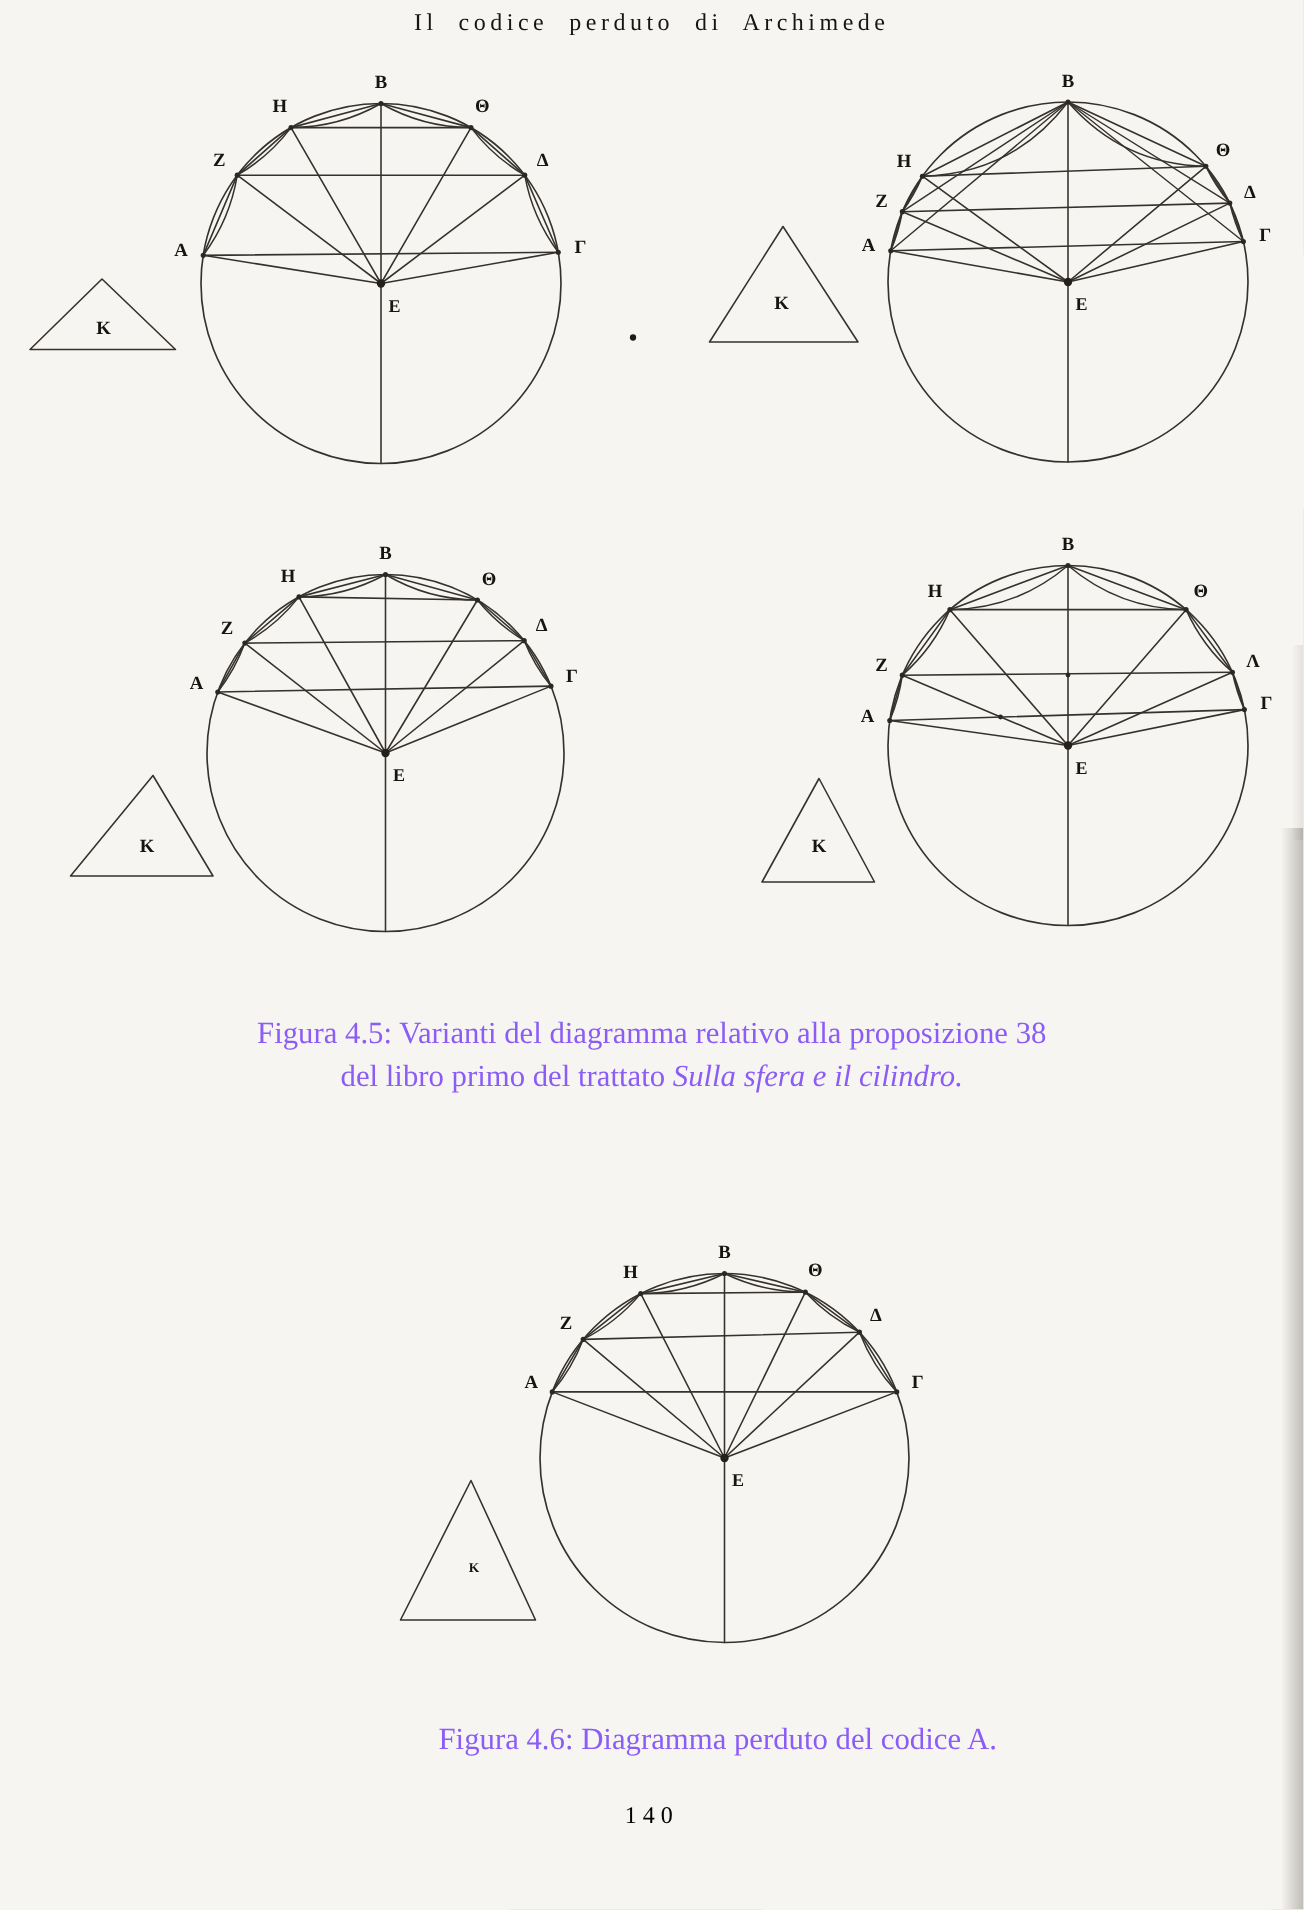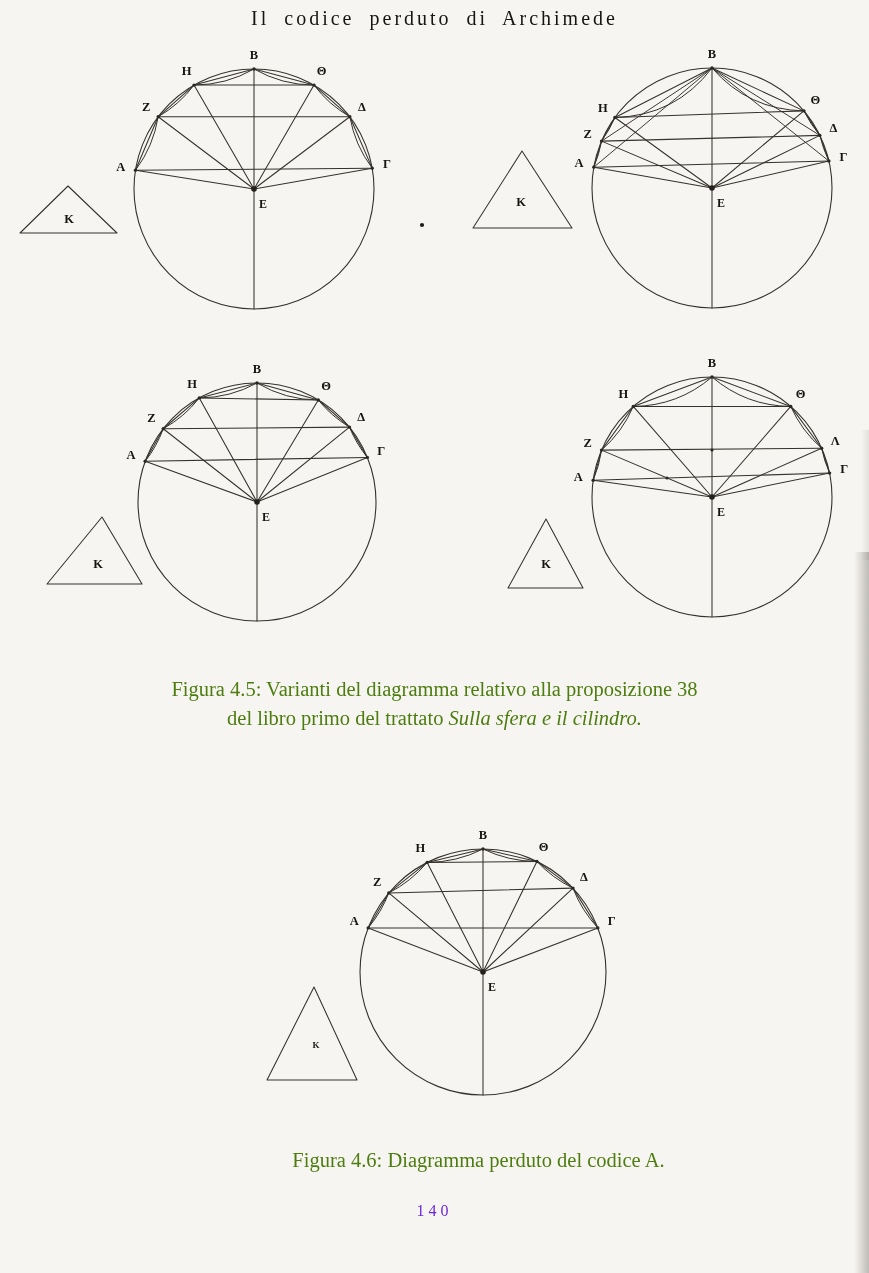--- a/index.html
+++ b/index.html
@@ -7,38 +7,38 @@
     position:relative;
     width:869px;height:1273px;
     background:#f7f5f1;
     overflow:hidden;
     font-family:"Liberation Serif","DejaVu Serif",serif;
     color:#1c1b19;
   }
   .running-head{
     position:absolute;top:7px;left:0;width:100%;
     text-align:center;
-    font-size:20px;letter-spacing:3px;word-spacing:7px;
+    font-size:16px;letter-spacing:3px;word-spacing:7px;
     color:#161513;
   }
   .fig-canvas{position:absolute;top:0;left:0;}
   .caption{
     position:absolute;left:0;width:100%;
     text-align:center;
     font-size:20.5px;line-height:28.5px;
-    color:#4d7c0f;
+    color:#8b5cf6;
   }
   .caption-45{top:675px;}
   .caption-46{top:1146px;padding-left:44px;}
   .caption i{font-style:italic;font-family:Liberation Serif, serif;}
   .page-number{
     position:absolute;top:1202px;left:0;width:100%;
     text-align:center;
     font-size:16px;letter-spacing:4px;
-    color:#6d28d9;
+    color:#000000;
   }
   .edge-shadow{
     position:absolute;top:552px;right:0;bottom:0;width:15px;
     background:linear-gradient(to right, rgba(82,78,70,0), rgba(82,78,70,0.34));
   }
   .edge-shadow-top{
     position:absolute;top:430px;right:0;height:130px;width:8px;
     background:linear-gradient(to right, rgba(82,78,70,0), rgba(82,78,70,0.12));
   }
 </style>

